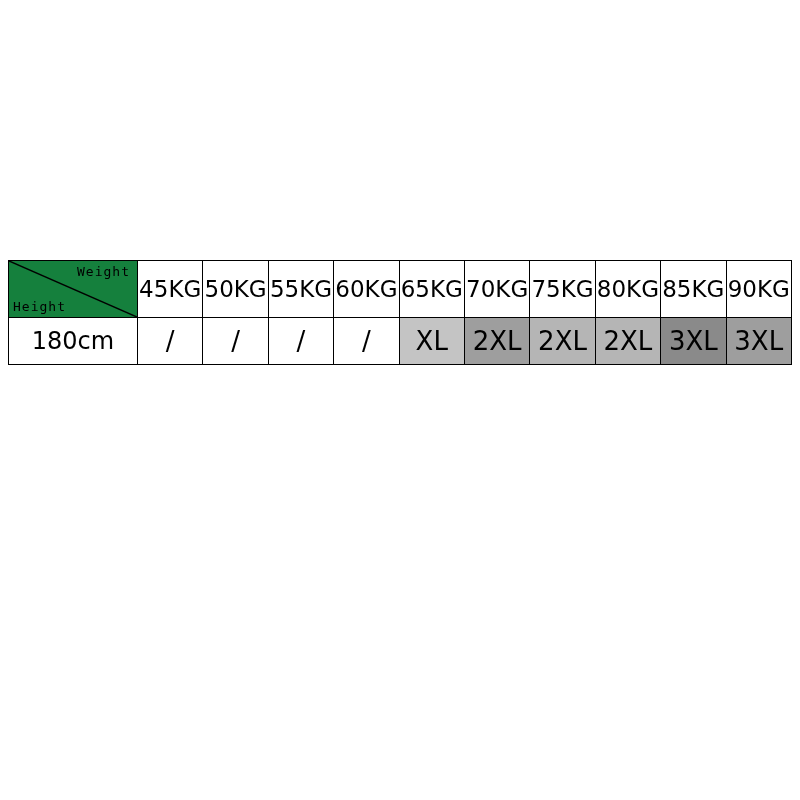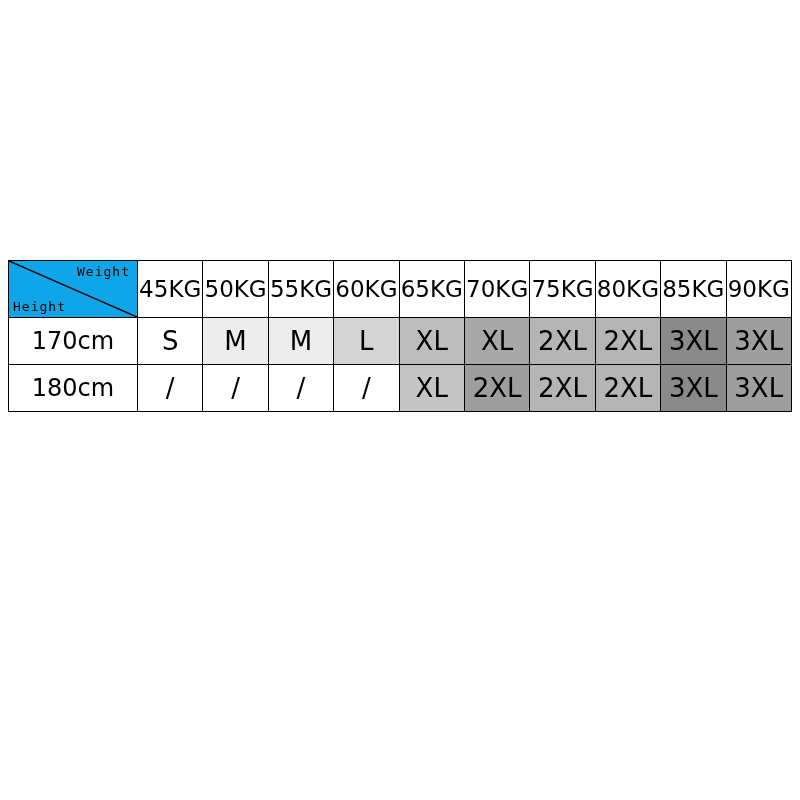--- a/index.html
+++ b/index.html
@@ -34,21 +34,21 @@
     vertical-align: middle;
     padding: 0;
     font-weight: normal;
     color: #000000;
   }
   
   .corner-cell {
     position: relative;
     width: 128px;
     height: 56px;
-    background: #0ea5e9;
+    background: #15803d;
     overflow: hidden;
   }
   .corner-cell .diag {
     position: absolute;
     left: 0; top: 0;
     width: 100%;
     height: 100%;
   }
   .corner-cell .wlabel {
     position: absolute;
@@ -113,33 +113,20 @@
           <th class="head-cell">65KG</th>
           <th class="head-cell">70KG</th>
           <th class="head-cell">75KG</th>
           <th class="head-cell">80KG</th>
           <th class="head-cell">85KG</th>
           <th class="head-cell">90KG</th>
         </tr>
       </thead>
       <tbody>
         <tr>
-          <td class="row-head">170cm</td>
-          <td class="data-cell" style="background-color: rgb(255, 255, 255);">S</td>
-          <td class="data-cell" style="background-color: rgb(237, 237, 237);">M</td>
-          <td class="data-cell" style="background-color: rgb(237, 237, 237);">M</td>
-          <td class="data-cell" style="background-color: rgb(212, 212, 212);">L</td>
-          <td class="data-cell" style="background-color: rgb(189, 189, 189);">XL</td>
-          <td class="data-cell" style="background-color: rgb(168, 168, 168);">XL</td>
-          <td class="data-cell" style="background-color: rgb(181, 181, 181);">2XL</td>
-          <td class="data-cell" style="background-color: rgb(181, 181, 181);">2XL</td>
-          <td class="data-cell" style="background-color: rgb(138, 138, 138);">3XL</td>
-          <td class="data-cell" style="background-color: rgb(158, 158, 158);">3XL</td>
-        </tr>
-        <tr>
           <td class="row-head">180cm</td>
           <td class="data-cell slash" style="background-color: rgb(255, 255, 255);">/</td>
           <td class="data-cell slash" style="background-color: rgb(255, 255, 255);">/</td>
           <td class="data-cell slash" style="background-color: rgb(255, 255, 255);">/</td>
           <td class="data-cell slash" style="background-color: rgb(255, 255, 255);">/</td>
           <td class="data-cell" style="background-color: rgb(196, 196, 196);">XL</td>
           <td class="data-cell" style="background-color: rgb(158, 158, 158);">2XL</td>
           <td class="data-cell" style="background-color: rgb(181, 181, 181);">2XL</td>
           <td class="data-cell" style="background-color: rgb(181, 181, 181);">2XL</td>
           <td class="data-cell" style="background-color: rgb(138, 138, 138);">3XL</td>

